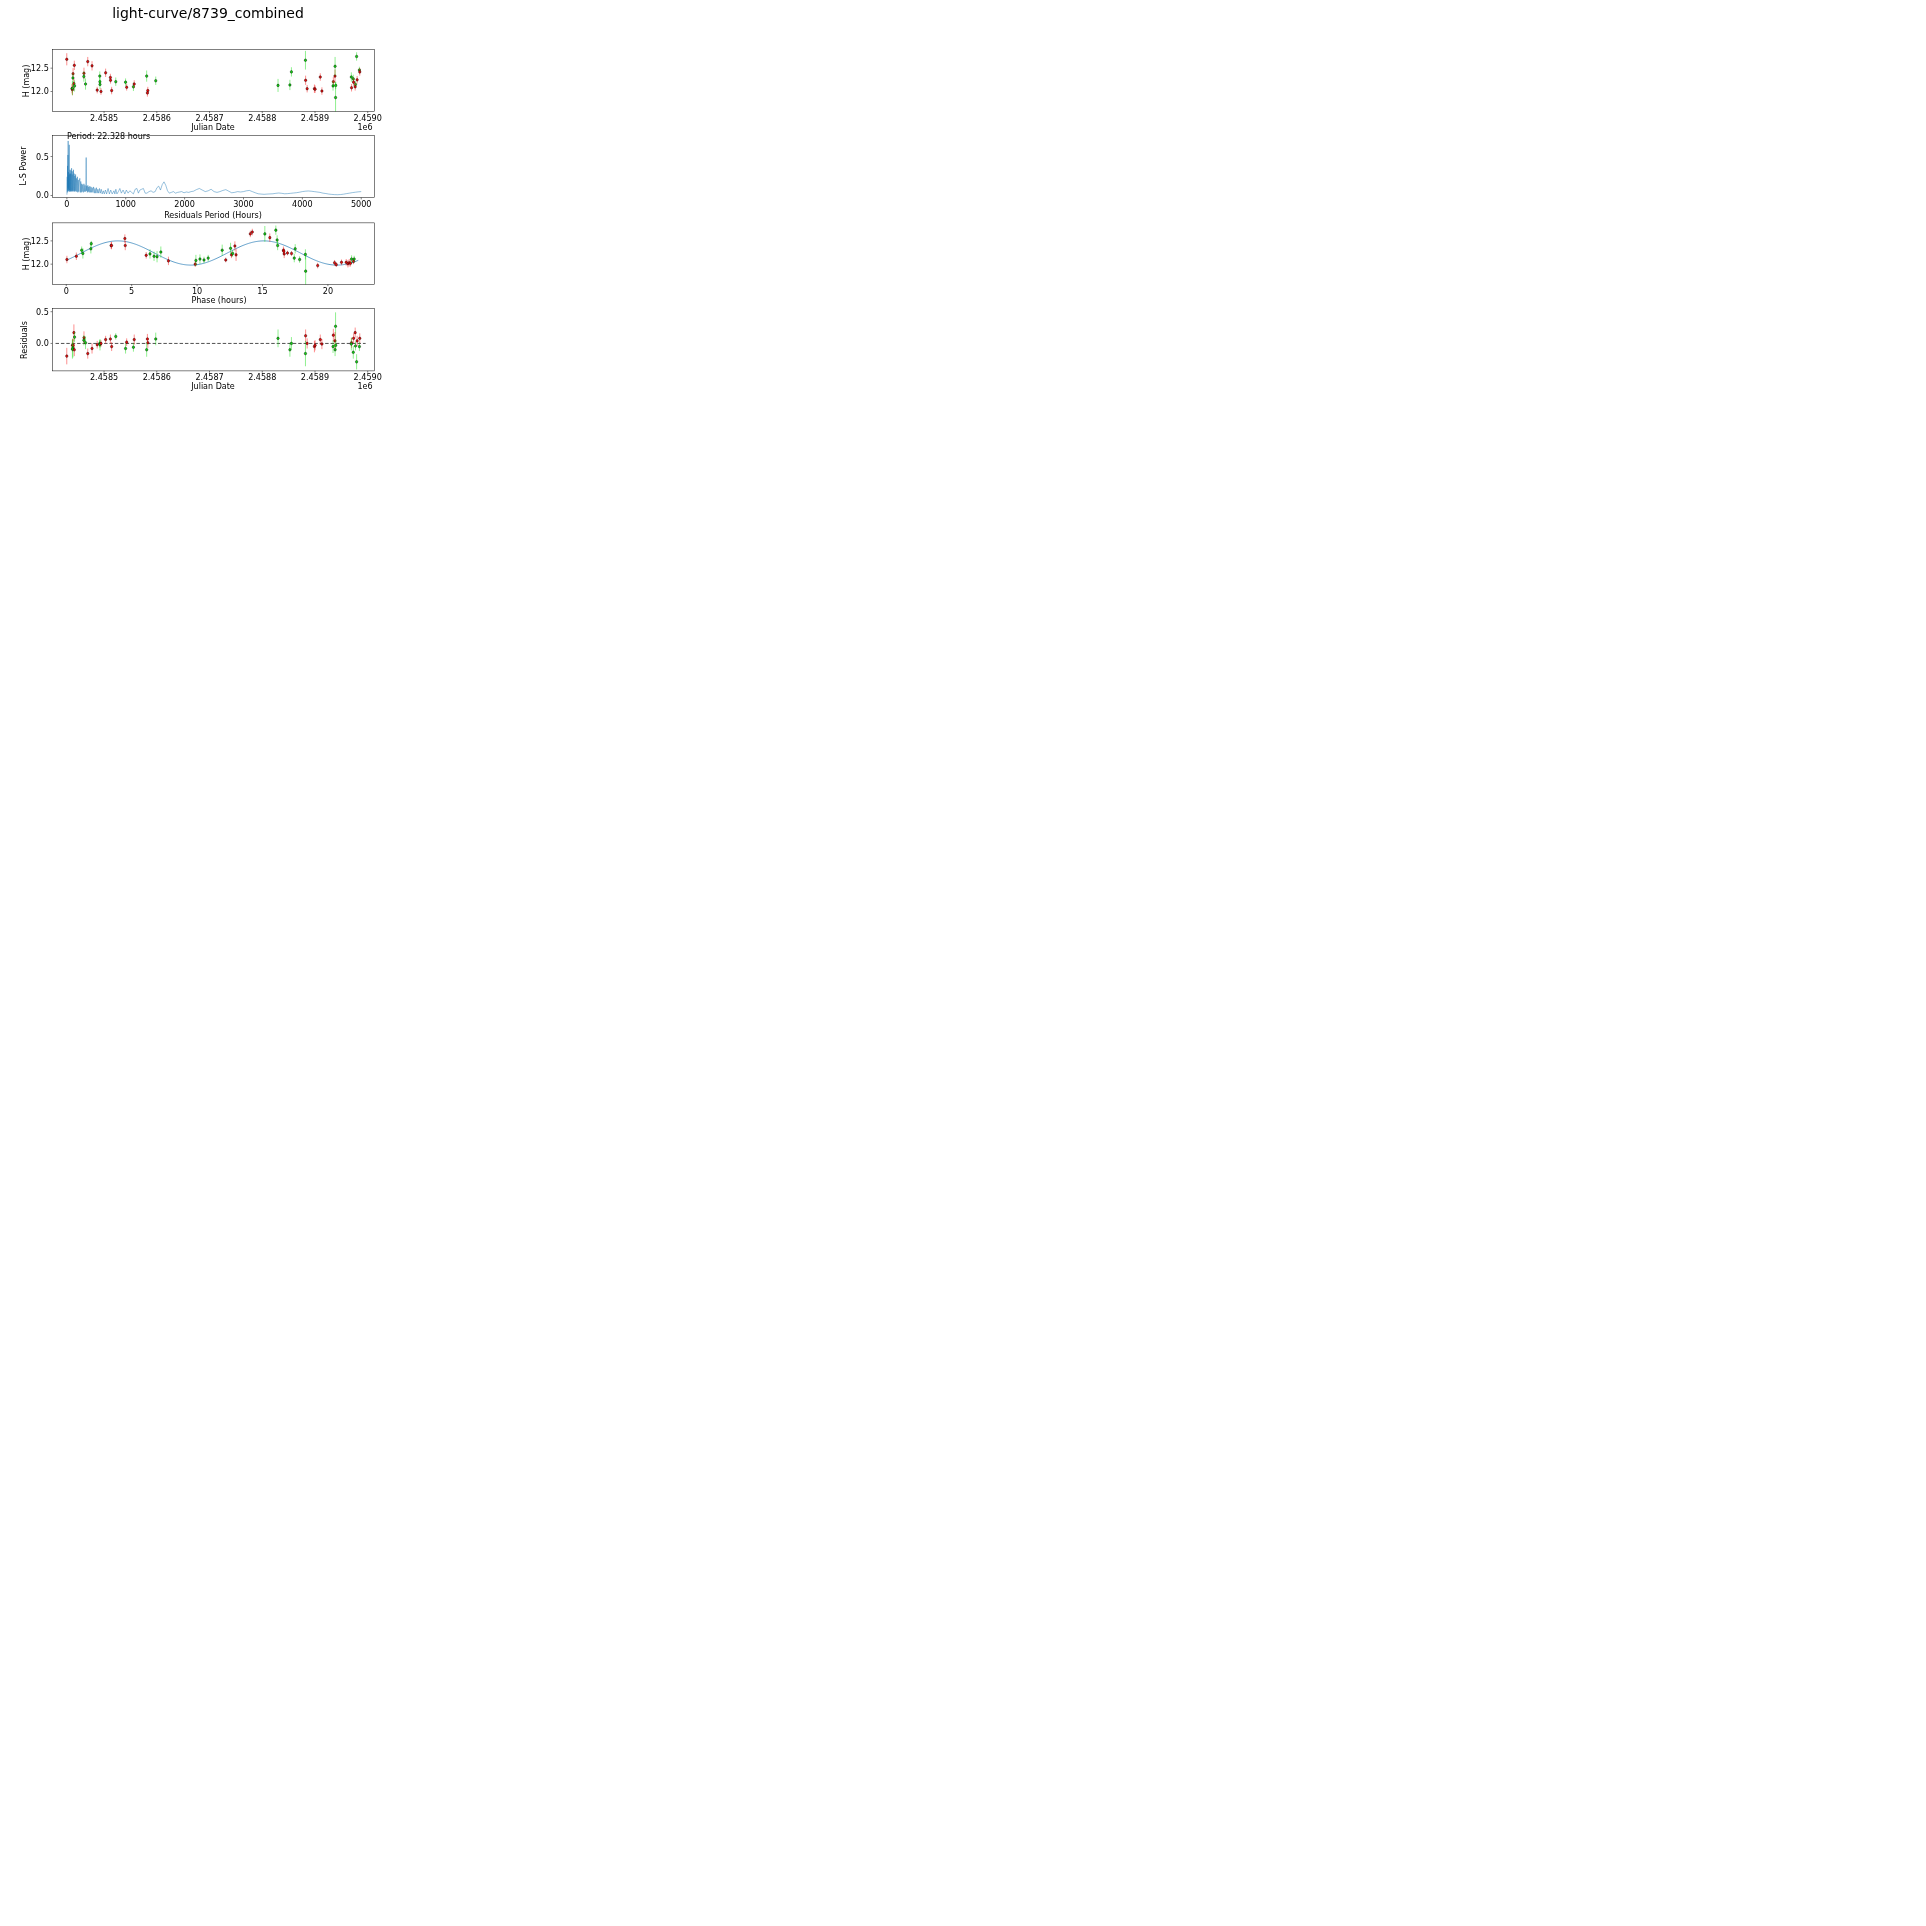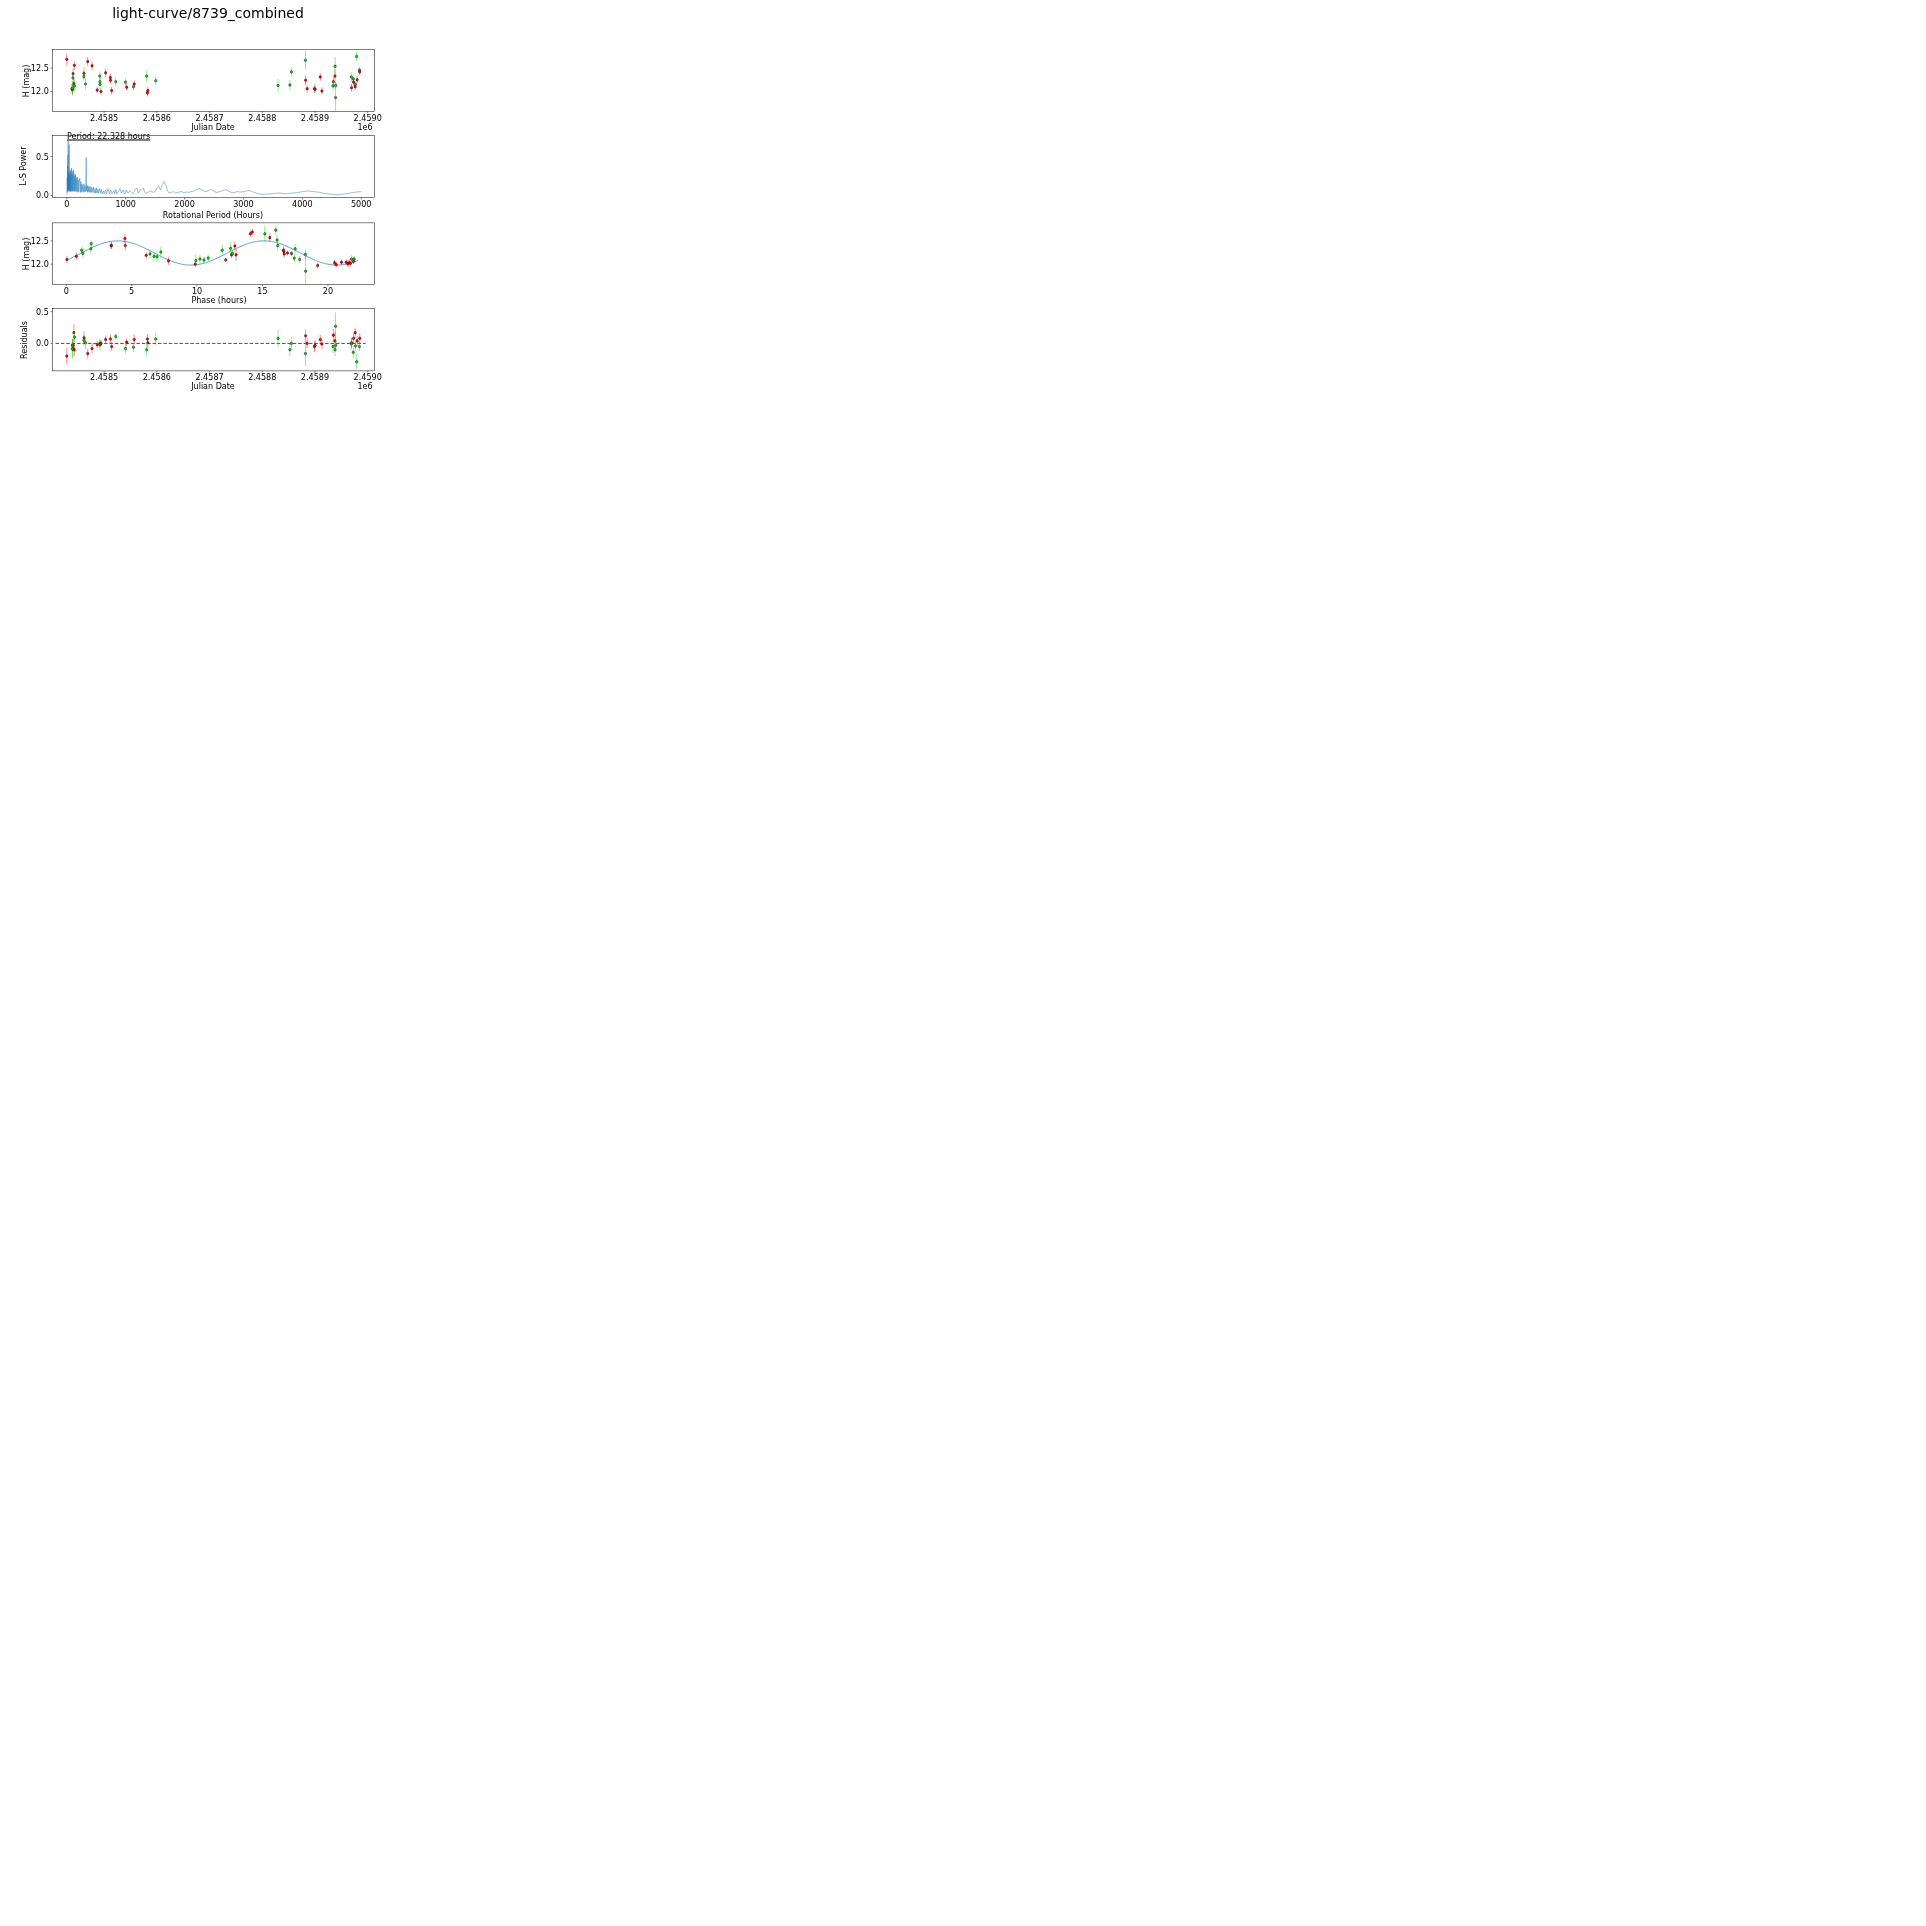--- a/index.html
+++ b/index.html
@@ -447,23 +447,23 @@
       <text x="126.69999999999999" y="809.23499491353" text-anchor="end" dominant-baseline="central" font-size="21" font-family="DejaVu Sans, sans-serif">0.5</text>
       <rect x="135.7" y="801" width="836.8" height="161.89999999999998" fill="none" stroke="#000000" stroke-width="1.3"></rect>
     </svg>
 
   <div class="fig-title">light-curve/8739_combined</div>
 
   <div class="axis-label rot" style="left:26px;top:81px;">H (mag)</div>
   <div class="axis-label" style="left:213px;top:127px;">Julian Date</div>
   <div class="axis-label" style="left:365px;top:127px;">1e6</div>
 
-  <div class="annot" style="left:67px;top:136px;text-decoration:underline;">Period: 22.328 hours</div>
+  <div class="annot" style="left:67px;top:136px;">Period: 22.328 hours</div>
   <div class="axis-label rot" style="left:23px;top:166px;">L-S Power</div>
-  <div class="axis-label" style="left:213px;top:215px;">Rotational Period (Hours)</div>
+  <div class="axis-label" style="left:213px;top:215px;">Residuals Period (Hours)</div>
 
   <div class="axis-label rot" style="left:26px;top:254px;">H (mag)</div>
   <div class="axis-label" style="left:219px;top:300px;">Phase (hours)</div>
 
   <div class="axis-label rot" style="left:24px;top:340px;">Residuals</div>
   <div class="axis-label" style="left:213px;top:386px;">Julian Date</div>
   <div class="axis-label" style="left:365px;top:386px;">1e6</div>
 </div>
 
 

